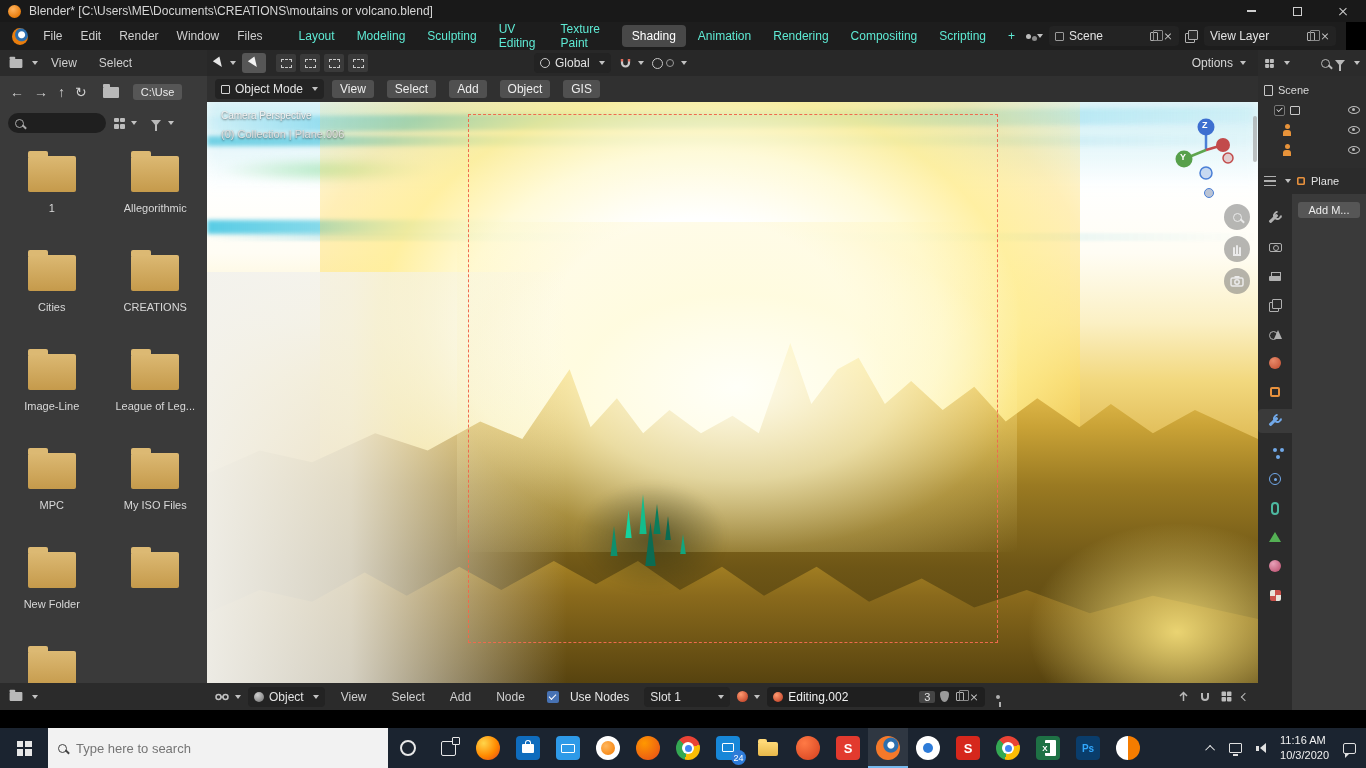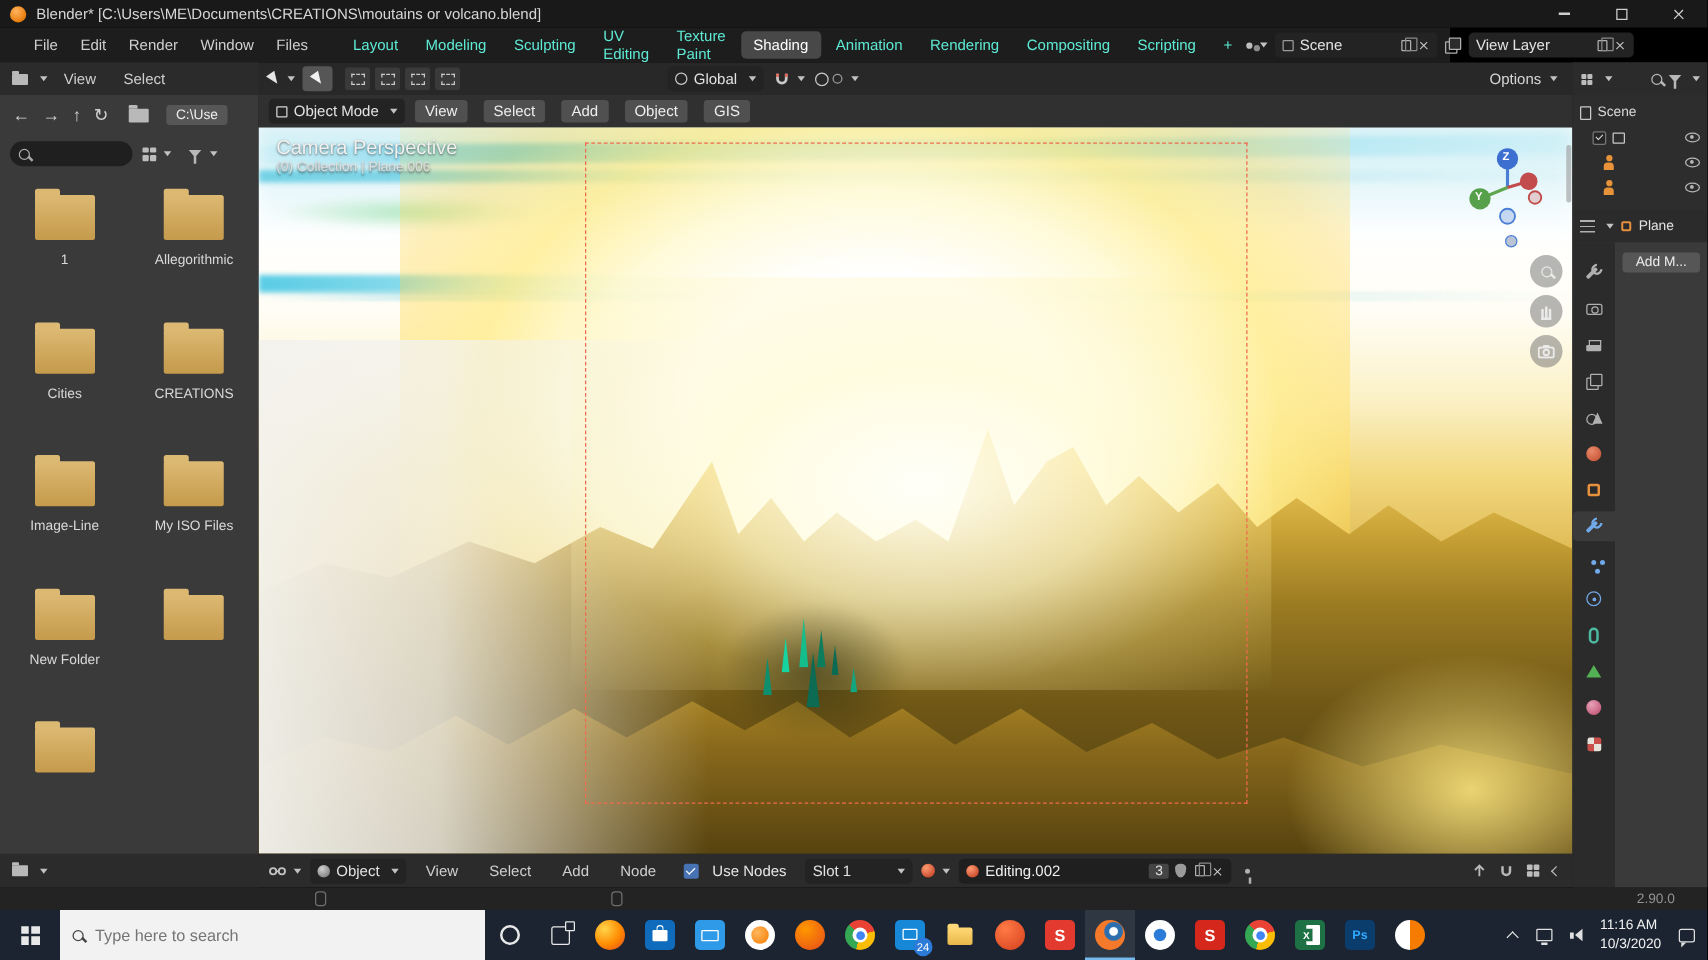--- a/index.html
+++ b/index.html
@@ -110,21 +110,21 @@
         </div>
       <div class="wbtn">
           <div style="width:9px;height:9px;border:1.4px solid #cfcfcf"></div>
         </div>
       <div class="wbtn">
           <div class="i-x"></div>
         </div>
     </div>
   </div>
 
-  <div class="abs row" style="left:0;top:22px;width:1160px;height:28px;background:#1d1d1d;padding:0 6px">
+  <div class="abs row" style="left:0;top:22px;width:1346px;height:28px;background:#1d1d1d;padding:0 6px">
     <div style="width:17px;height:17px;margin:0 6px;border-radius:50%;background:radial-gradient(circle at 60% 40%,#fff 0 3px,#2d6fae 4px 6px,#e87d0d 7px)"></div>
     <span class="menu">File</span>
     <span class="menu">Edit</span>
     <span class="menu">Render</span>
     <span class="menu">Window</span>
     <span class="menu">Files</span>
     <div class="row" style="margin-left:16px">
       <span class="wtab">Layout</span>
       <span class="wtab">Modeling</span>
       <span class="wtab">Sculpting</span>
@@ -203,20 +203,28 @@
           <div class="ficon"></div>
           <div class="flabel">Cities</div>
         </div>
       <div class="fitem">
           <div class="ficon"></div>
           <div class="flabel">CREATIONS</div>
         </div>
       <div class="fitem">
           <div class="ficon"></div>
           <div class="flabel">Image-Line</div>
+        </div>
+      <div class="fitem">
+          <div class="ficon"></div>
+          <div class="flabel">League of Leg...</div>
+        </div>
+      <div class="fitem">
+          <div class="ficon"></div>
+          <div class="flabel">MPC</div>
         </div>
       <div class="fitem">
           <div class="ficon"></div>
           <div class="flabel">My ISO Files</div>
         </div>
       <div class="fitem">
           <div class="ficon"></div>
           <div class="flabel">New Folder</div>
         </div>
       <div class="fitem">
@@ -312,21 +320,21 @@
         <div style="position:absolute;left:40px;top:0;width:12px;height:40px;background:#13bd8c;clip-path:polygon(50% 0,80% 100%,20% 100%)"></div>
         <div style="position:absolute;left:55px;top:10px;width:10px;height:30px;background:#0b7d5c;clip-path:polygon(50% 0,85% 100%,15% 100%)"></div>
         <div style="position:absolute;left:27px;top:16px;width:9px;height:28px;background:#15d49f;clip-path:polygon(50% 0,85% 100%,15% 100%)"></div>
         <div style="position:absolute;left:67px;top:22px;width:8px;height:24px;background:#0a6b52;clip-path:polygon(50% 0,85% 100%,15% 100%)"></div>
         <div style="position:absolute;left:12px;top:32px;width:10px;height:30px;background:#0e8f6d;clip-path:polygon(50% 0,85% 100%,15% 100%)"></div>
         <div style="position:absolute;left:46px;top:28px;width:15px;height:44px;background:#0c6b52;clip-path:polygon(50% 0,85% 100%,15% 100%)"></div>
         <div style="position:absolute;left:82px;top:40px;width:8px;height:20px;background:#13a57e;clip-path:polygon(50% 0,85% 100%,15% 100%)"></div>
       </div>
       <div class="sl" style="left:261px;top:12px;width:530px;height:529px;border:1px dashed #ef6a4e"></div>
 
-      <div style="position:absolute;left:14px;top:8px;font-size:16px;color:#f0f0f0;text-shadow:0 1px 2px rgba(0,0,0,.6)">Camera Perspective</div>
+      <div style="position:absolute;left:14px;top:8px;font-size:10px;color:#f0f0f0;text-shadow:0 1px 2px rgba(0,0,0,.6)">Camera Perspective</div>
       <div style="position:absolute;left:14px;top:26px;font-size:11px;color:#dedede;text-shadow:0 1px 2px rgba(0,0,0,.6)">(0) Collection | Plane.006</div>
 
       <div style="position:absolute;right:16px;top:12px;width:72px;height:72px">
         <svg width="72" height="72">
           <line x1="36" y1="36" x2="36" y2="13" stroke="#4a7fd6" stroke-width="2.5"></line>
           <line x1="36" y1="36" x2="14" y2="45" stroke="#5ea54e" stroke-width="2.5"></line>
           <line x1="36" y1="36" x2="53" y2="31" stroke="#c24b4b" stroke-width="2.5"></line>
           <circle cx="36" cy="13" r="8.5" fill="#3d6fd0"></circle>
           <circle cx="14" cy="45" r="8.5" fill="#57a04b"></circle>
           <circle cx="53" cy="31" r="7" fill="#c24b4b"></circle>
@@ -500,25 +508,20 @@
         <div class="ptab">
             <div class="i-tex"></div>
           </div>
       </div>
       <div style="position:absolute;left:34px;right:0;top:0;bottom:0;background:#3a3a3a;padding:8px 6px">
         <div class="btn" style="display:block;text-align:center">Add M...</div>
       </div>
     </div>
   </div>
 
-  <div class="abs row" style="left:0;top:710px;width:1366px;height:18px;background:#232323">
-    <div class="corner-chip" style="left:252px"></div>
-    <div class="corner-chip" style="left:489px"></div>
-    <span style="margin-left:auto;margin-right:26px;font-size:11px;color:#929292">2.90.0</span>
-  </div>
 
   <div class="abs row" style="left:0;top:728px;width:1366px;height:40px;background:#1b2430">
     <div class="tb-slot" style="width:48px">
       <div style="width:15px;height:15px;display:grid;grid-template:1fr 1fr/1fr 1fr;gap:2px">
         <div style="background:#e8e8e8"></div>
           <div style="background:#e8e8e8"></div>
           <div style="background:#e8e8e8"></div>
           <div style="background:#e8e8e8"></div>
       </div>
     </div>

